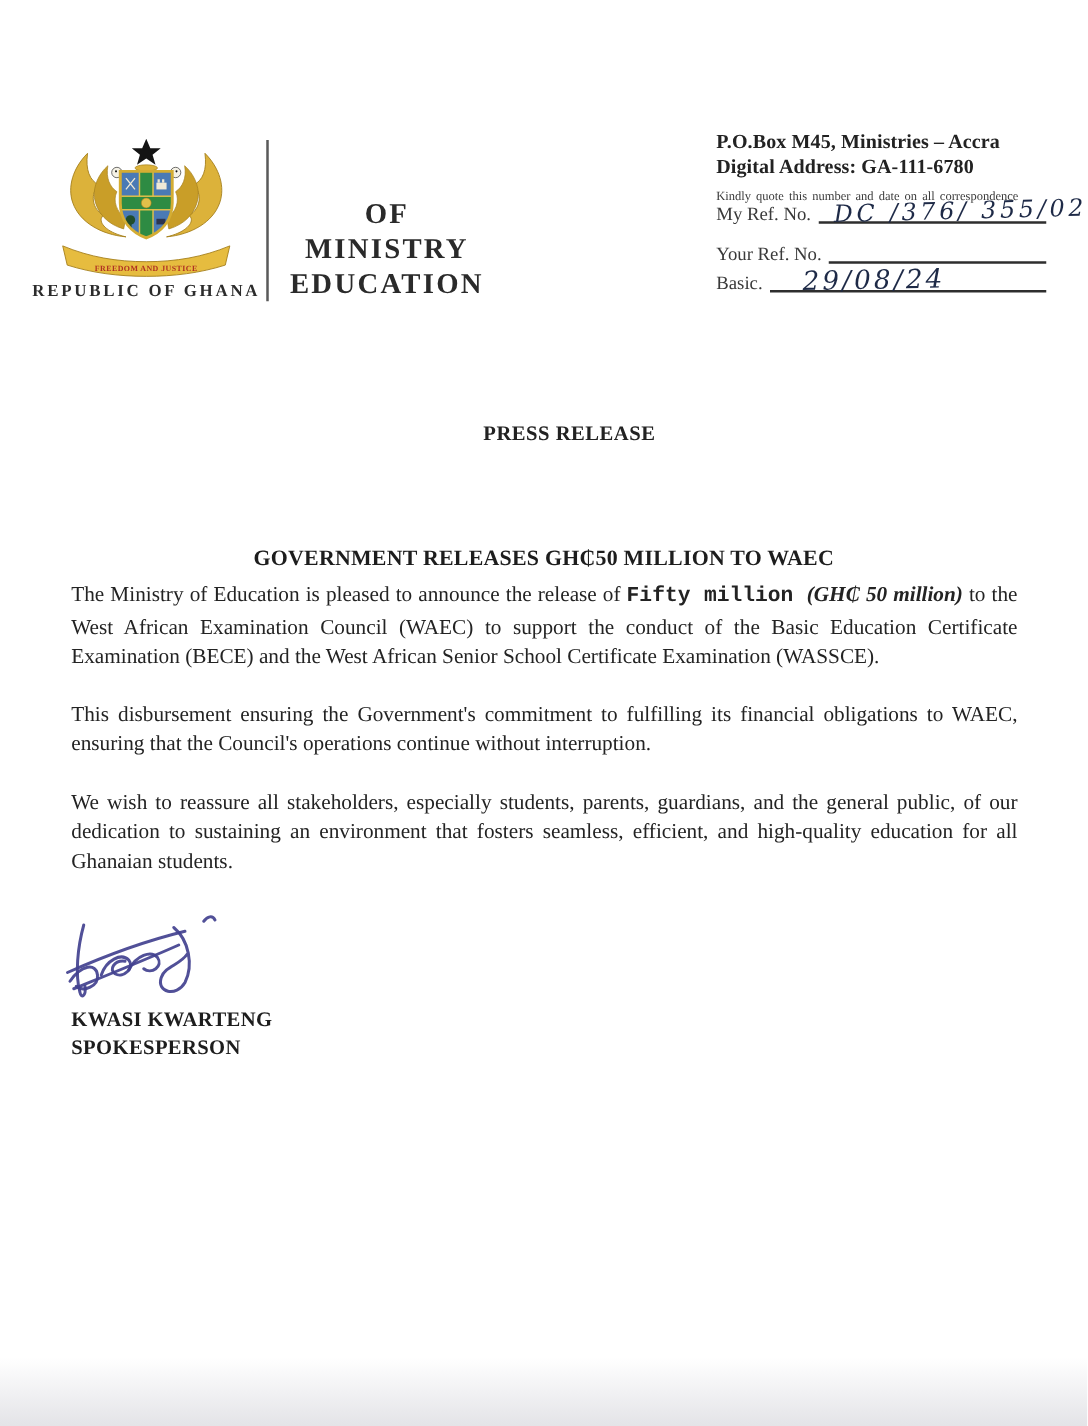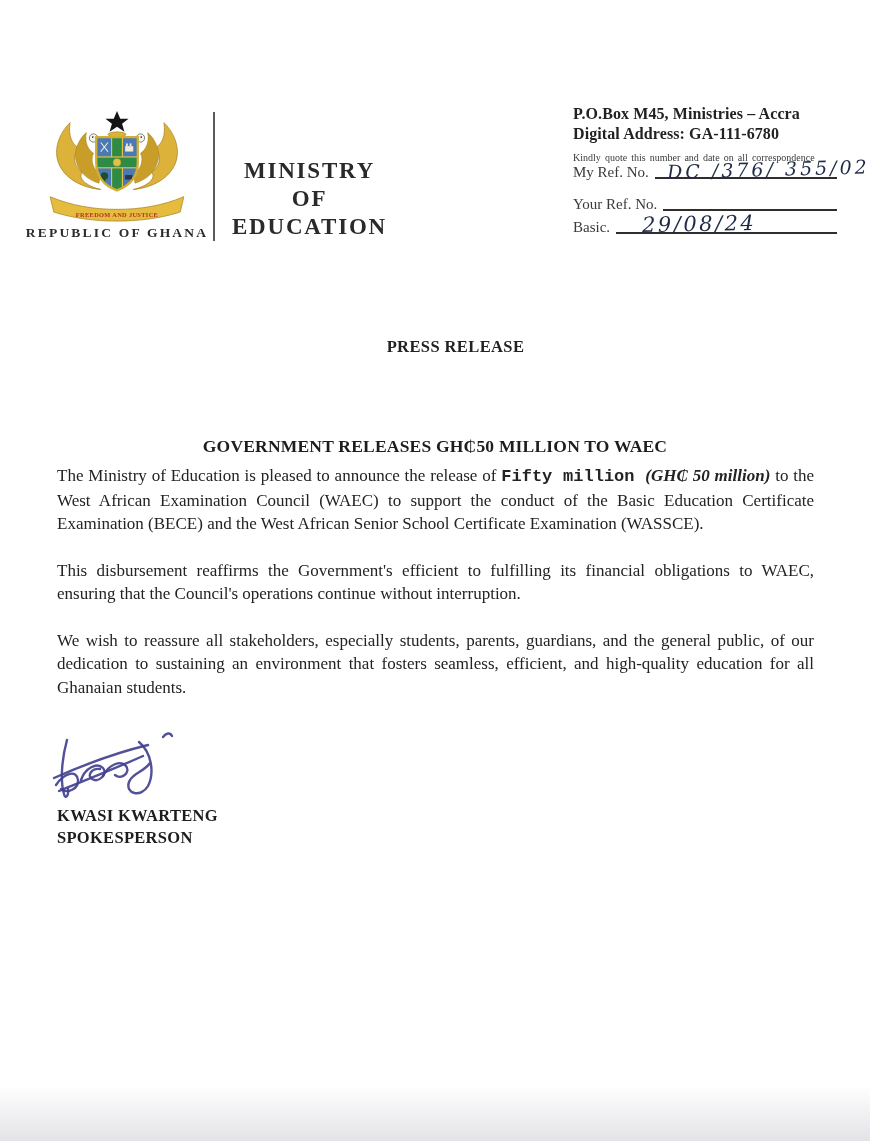--- a/index.html
+++ b/index.html
@@ -142,22 +142,22 @@
 
         <g>
           <path class="ribbon" d="M6,96 C30,106 54,110 80,110 C106,110 130,106 154,96 L150,113 C128,120 104,123 80,123 C56,123 32,120 10,113 Z"></path>
           <text class="motto-text" x="80" y="118" text-anchor="middle">FREEDOM AND JUSTICE</text>
         </g>
       </svg>
       <div class="republic">REPUBLIC OF GHANA</div>
     </div>
     <div class="divider"></div>
     <div class="ministry-col">
+      <div>OF</div>
       <div>MINISTRY</div>
-      <div>OF</div>
       <div>EDUCATION</div>
     </div>
   </div>
 
   <div class="lh-right">
     <div class="addr">P.O.Box M45, Ministries – Accra</div>
     <div class="addr">Digital Address: GA-111-6780</div>
     <div class="quote-note">Kindly quote this number and date on all correspondence</div>
 
     <div class="ref-row row-myref">
@@ -180,21 +180,21 @@
         <span class="handwriting hw-date">29/08/24</span>
       </span>
     </div>
   </div>
 
   <div class="kicker">PRESS RELEASE</div>
   <div class="headline">GOVERNMENT RELEASES GH₵50 MILLION TO WAEC</div>
 
   <div class="bodycopy">
       <p class="para"><span class="seg-n">The Ministry of Education is pleased to announce the release of </span><span class="seg-b">Fifty million </span><span class="seg-bi">(GH₵ 50 million)</span><span class="seg-n"> to the West African Examination Council (WAEC) to support the conduct of the Basic Education Certificate Examination (BECE) and the West African Senior School Certificate Examination (WASSCE).</span></p>
-      <p class="para"><span class="seg-n">This disbursement reaffirms the Government's efficient to fulfilling its financial obligations to WAEC, ensuring that the Council's operations continue without interruption.</span></p>
+      <p class="para"><span class="seg-n">This disbursement ensuring the Government's commitment to fulfilling its financial obligations to WAEC, ensuring that the Council's operations continue without interruption.</span></p>
       <p class="para"><span class="seg-n">We wish to reassure all stakeholders, especially students, parents, guardians, and the general public, of our dedication to sustaining an environment that fosters seamless, efficient, and high-quality education for all Ghanaian students.</span></p>
     </div>
 
   <svg class="signature-svg" viewBox="0 0 150 80" aria-hidden="true">
     <path class="sig-path" d="M16,12 C11,30 9,52 13,66 C14,71 18,69 17,61"></path>
     <path class="sig-path" d="M5,57 C14,44 26,42 27,52 C28,61 16,66 10,61"></path>
     <path class="sig-path" d="M3,50 C30,38 60,26 97,17"></path>
     <path class="sig-path" d="M30,52 C34,40 46,34 52,40 C57,46 48,55 41,51 C36,48 40,40 49,41"></path>
     <path class="sig-path" d="M52,48 C58,36 70,32 75,38 C80,45 70,52 64,47"></path>
     <path class="sig-path" d="M88,14 C100,24 104,44 97,58 C90,70 74,66 78,54 C81,45 93,44 99,35"></path>

